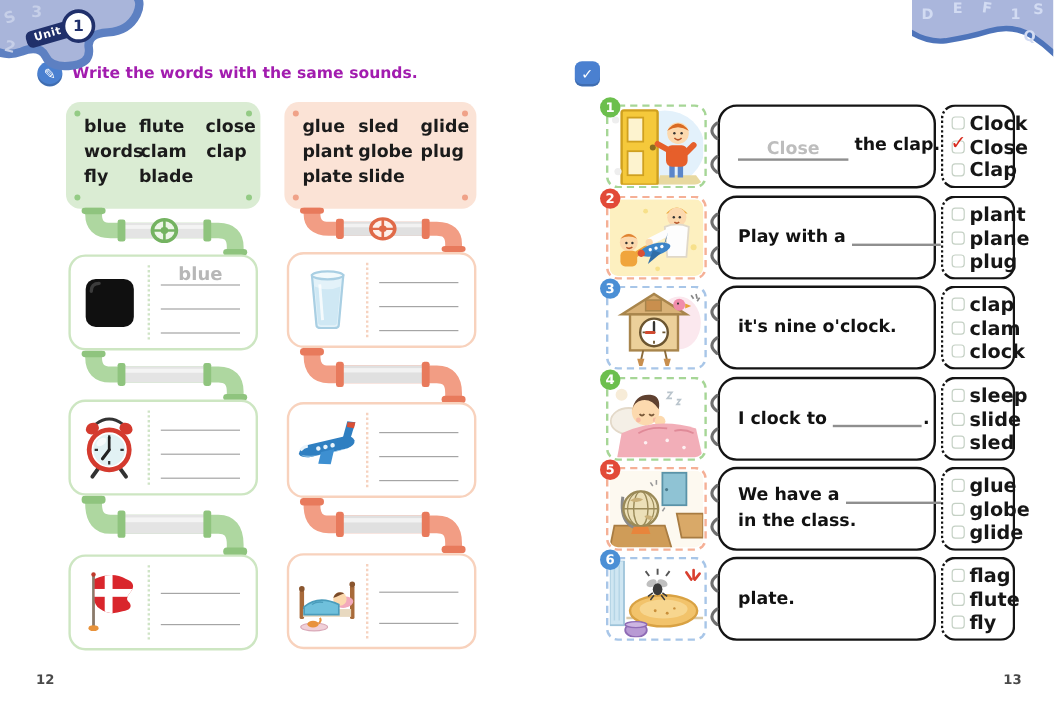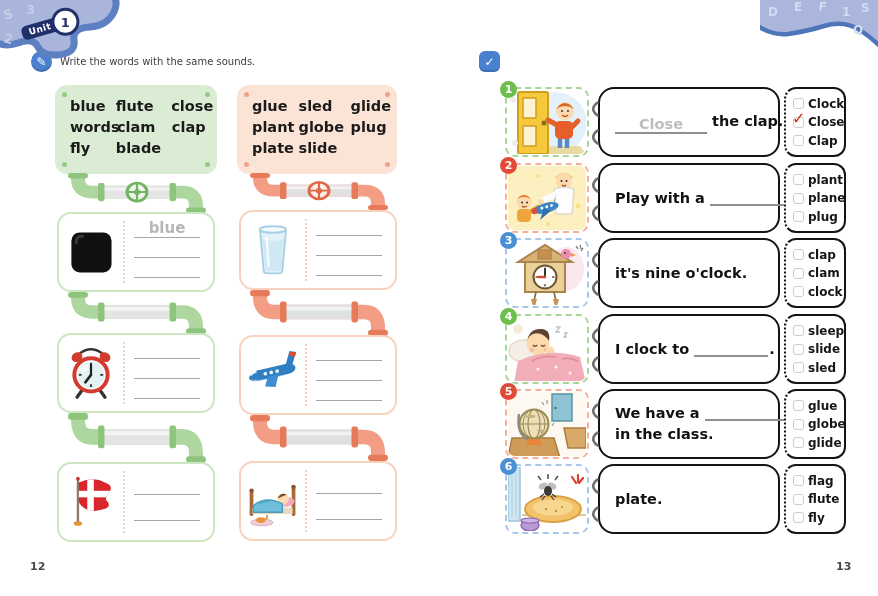--- a/index.html
+++ b/index.html
@@ -6,21 +6,21 @@
   .canvas{position:relative;width:878px;height:596px;background:#ffffff;overflow:hidden;
           font-family:"DejaVu Sans","Liberation Sans",sans-serif;color:#141414}
   .abs{position:absolute}
 
   
   .hdr{position:absolute;display:flex;align-items:center;gap:8px}
   .hdr-icon{width:21px;height:21px;border-radius:50%;background:#4a80d0;color:#fff;
             display:flex;align-items:center;justify-content:center;font-size:12px;flex:none;
             box-shadow:inset 0 -2px 0 rgba(0,0,0,.15)}
   .hdr-icon.sq{border-radius:6px}
-  .hdr-title{font-weight:normal;font-size:10px;color:#404040}
+  .hdr-title{font-weight:bold;font-size:13px;color:#a21caf}
 
   
   .wordbox{position:absolute;border-radius:12px;box-sizing:border-box;padding:13px 0 0 15px}
   .wordbox.green{left:55px;top:85px;width:162px;height:89px;background:#daecd3}
   .wordbox.orange{left:237px;top:85px;width:160px;height:89px;background:#fbe3d6}
   .wb-row{display:flex;height:21px;font-weight:bold;font-size:14.5px;color:#1b1b1b}
   .green .wb-word{width:47px}.green .wb-word:nth-child(2){width:57px}
   .orange .wb-word{width:51px}.orange .wb-word:nth-child(2){width:57px}
   .dot{position:absolute;width:5px;height:5px;border-radius:50%}
   .green .dot{background:#94cb85}.orange .dot{background:#f0a288}
@@ -58,21 +58,21 @@
          text-align:center;font-weight:bold;font-size:14.5px;color:#bdbdbd;line-height:15px}
   .bw-a{width:92px}.bw-b{width:74px}.bw-c{width:88px}
   .sp{margin-left:5px}.sp0{margin-left:1px}
   .cpanel{position:absolute;left:784px;width:62px;height:70px;background:#fff;border:2px solid;
           border-left:2px dotted;border-radius:12px;display:flex;flex-direction:column;
           justify-content:space-evenly;padding:3px 2px 3px 7px;box-sizing:border-box;z-index:2}
   .opt{display:flex;align-items:center;gap:4px}
   .cb{position:relative;width:11px;height:11px;border:1.5px solid #c5d1c5;border-radius:3px;
       background:#fff;flex:none;box-sizing:border-box}
   .check{position:absolute;left:-2px;top:-9px;color:#d8291c;font-size:16px;font-weight:bold}
-  .opt-label{font-weight:bold;font-size:12px;color:#161616}
+  .opt-label{font-weight:bold;font-size:16px;color:#161616}
   .hook{position:absolute;left:587px;z-index:3}
 
   
   .unit-badge{position:absolute;left:21px;top:12px;transform:rotate(-16deg);display:flex;
               align-items:center;z-index:5}
   .unit-ribbon{background:#20306b;color:#fff;font-size:9px;font-weight:bold;padding:2px 10px 2px 7px;
                border-radius:5px;margin-right:-9px;letter-spacing:.5px}
   .unit-circle{width:22px;height:22px;background:#fff;border:3px solid #20306b;border-radius:50%;
                color:#20306b;font-weight:bold;font-size:13px;display:flex;align-items:center;
                justify-content:center;transform:rotate(16deg)}

